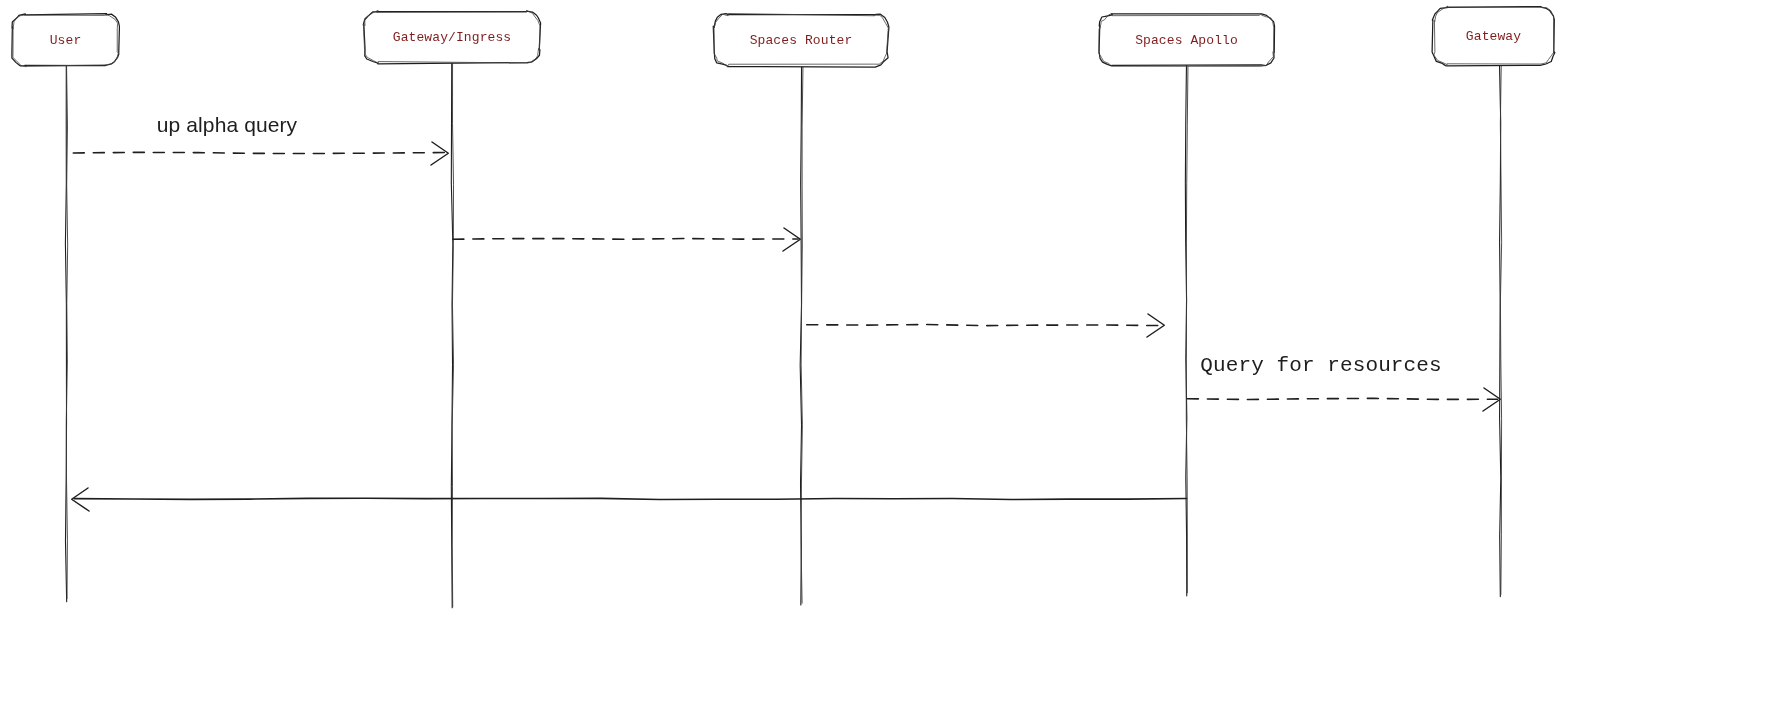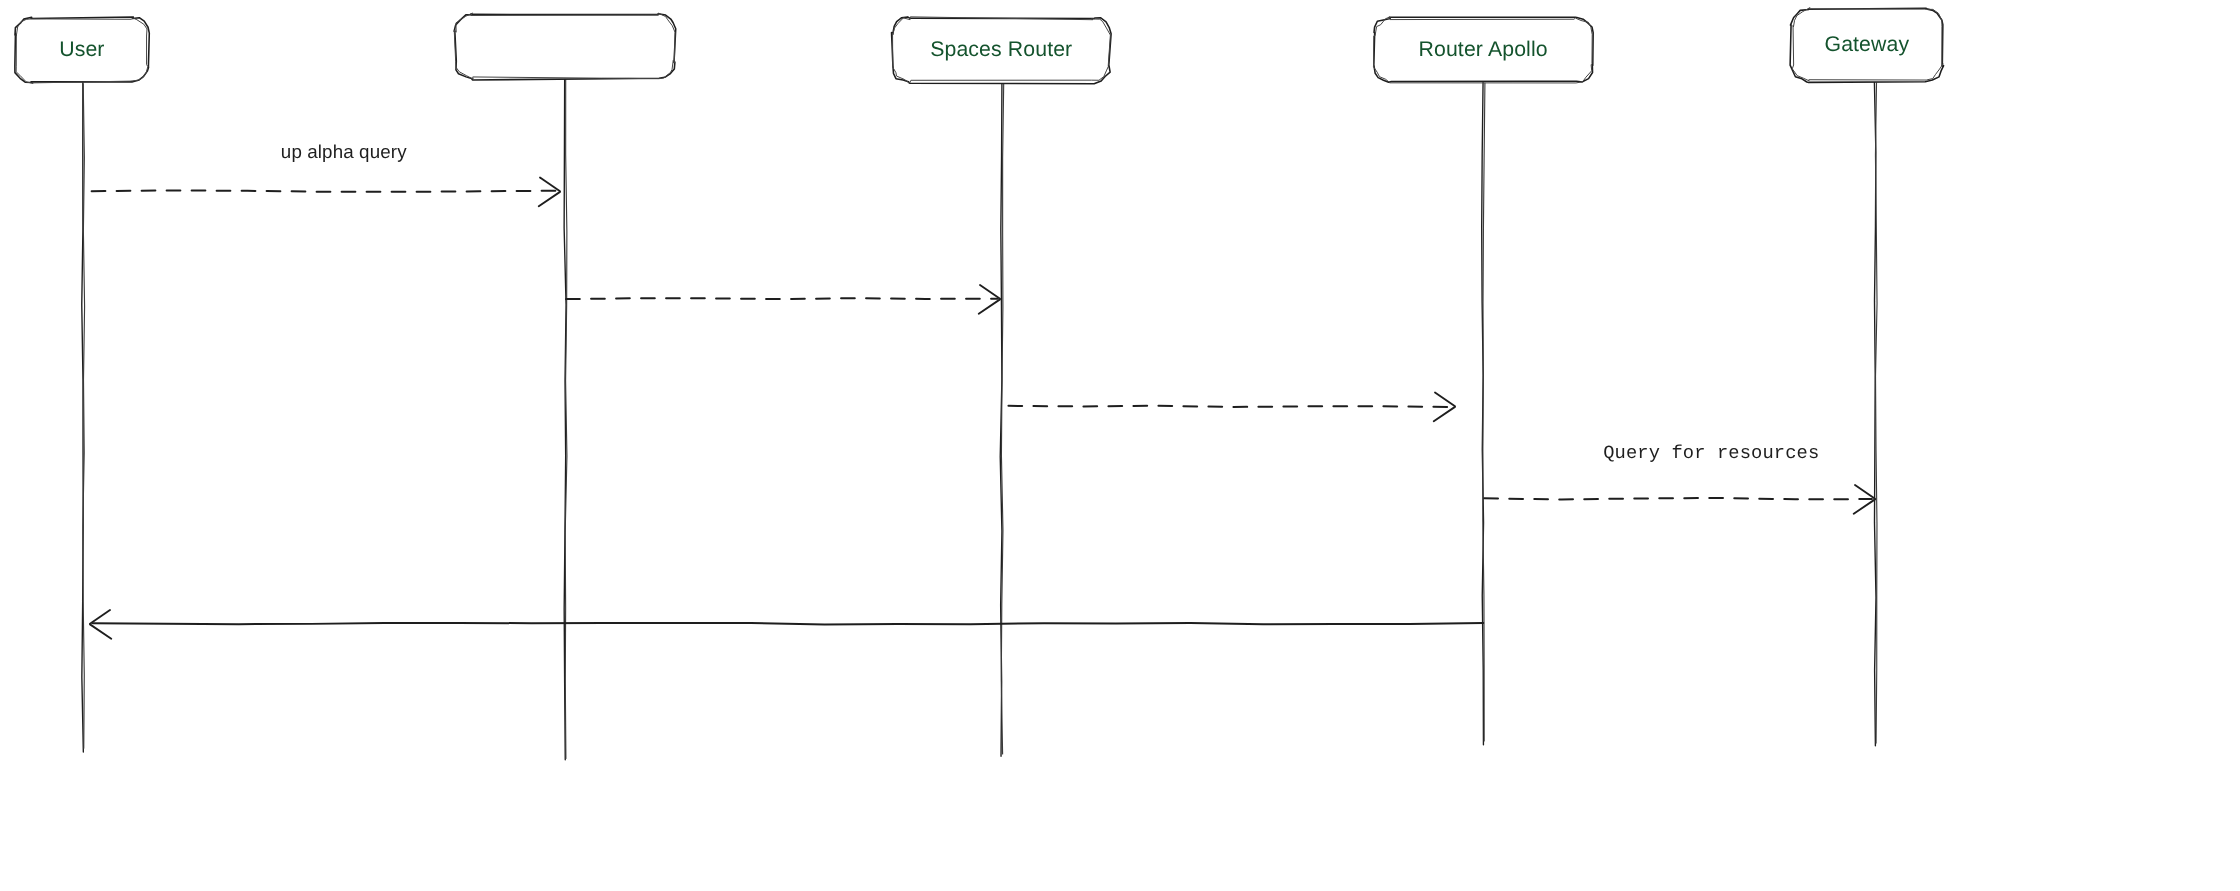--- a/index.html
+++ b/index.html
@@ -20,36 +20,35 @@
     left: 0;
     top: 0;
     width: 1792px;
     height: 713px;
   }
   .participant-label {
     position: absolute;
     display: flex;
     align-items: center;
     justify-content: center;
-    font-family: Liberation Sans, sans-serif;
-    font-size: 17px;
-    color: #14532d;
+    font-family: Liberation Mono, monospace;
+    font-size: 13px;
+    color: #7f1d1d;
     letter-spacing: 0.1px;
     white-space: nowrap;
     pointer-events: none;
   }
   .message-label {
     position: absolute;
     font-family: "Liberation Sans", sans-serif;
-    font-size: 15px;
+    font-size: 21px;
     color: #1e1e1e;
     white-space: nowrap;
     text-align: center;
     letter-spacing: 0.1px;
-    margin-left: 48px;
   }
   .box-hit {
     position: absolute;
     cursor: pointer;
   }
   .lifeline-hit {
     position: absolute;
     cursor: pointer;
   }
   .arrow-hit {
@@ -99,28 +98,29 @@
         <path d="M 1186.5547373300674 498.45512204177453 L 1127.43 499.13 L 1068.28 499.12 L 1010.43 499.48 L 952.21 498.49 L 892.74 498.78 L 835.32 498.55 L 776.41 499.31 L 718.03 499.22 L 659.61 499.54 L 600.76 498.35 L 542.26 498.47 L 483.00 498.45 L 425.12 498.59 L 366.96 498.30 L 307.42 498.39 L 249.00 499.10 L 190.96 499.33 L 133.02 499.00 L 74.25 498.65" fill="none" stroke="#1e1e1e" stroke-width="1.6" stroke-linecap="round" stroke-linejoin="round"></path>
         <path d="M 88 488 L 72 499" fill="none" stroke="#1e1e1e" stroke-width="1.5" stroke-linecap="round" stroke-linejoin="round"></path>
         <path d="M 89 511 L 72 499.5" fill="none" stroke="#1e1e1e" stroke-width="1.5" stroke-linecap="round" stroke-linejoin="round"></path>
       </g>
   </svg>
 
   <div class="participant-label" id="plabel-0" style="left: 12px; top: 14px; width: 107px; height: 52px;">User</div>
   <div class="box-hit" id="pbox-0" style="left: 12px; top: 14px; width: 107px; height: 52px;"></div>
   <div class="lifeline-hit" id="pline-0" style="left: 61px; top: 66px; width: 11px; height: 535px;"></div>
 
+  <div class="participant-label" id="plabel-1" style="left: 364px; top: 11px; width: 176px; height: 52px;">Gateway/Ingress</div>
   <div class="box-hit" id="pbox-1" style="left: 364px; top: 11px; width: 176px; height: 52px;"></div>
   <div class="lifeline-hit" id="pline-1" style="left: 447px; top: 63px; width: 11px; height: 545px;"></div>
 
   <div class="participant-label" id="plabel-2" style="left: 714px; top: 14px; width: 174px; height: 52px; text-align: center;">Spaces Router</div>
   <div class="box-hit" id="pbox-2" style="left: 714px; top: 14px; width: 174px; height: 52px;"></div>
   <div class="lifeline-hit" id="pline-2" style="left: 796px; top: 66px; width: 11px; height: 539px;"></div>
 
-  <div class="participant-label" id="plabel-3" style="left: 1099px; top: 14px; width: 175px; height: 52px;">Router Apollo</div>
+  <div class="participant-label" id="plabel-3" style="left: 1099px; top: 14px; width: 175px; height: 52px;">Spaces Apollo</div>
   <div class="box-hit" id="pbox-3" style="left: 1099px; top: 14px; width: 175px; height: 52px;"></div>
   <div class="lifeline-hit" id="pline-3" style="left: 1181px; top: 66px; width: 11px; height: 529px;"></div>
 
   <div class="participant-label" id="plabel-4" style="left: 1433px; top: 7px; width: 121px; height: 58px;">Gateway</div>
   <div class="box-hit" id="pbox-4" style="left: 1433px; top: 7px; width: 121px; height: 58px;"></div>
   <div class="lifeline-hit" id="pline-4" style="left: 1495px; top: 65px; width: 11px; height: 531px;"></div>
 
   <div class="message-label" id="mlabel-0" style="left: 67px; top: 113px; width: 320px;">up alpha query</div>
   <div class="arrow-hit" id="marrow-0" style="left: 74px; top: 144px; width: 374px; height: 18px;"></div>
 

